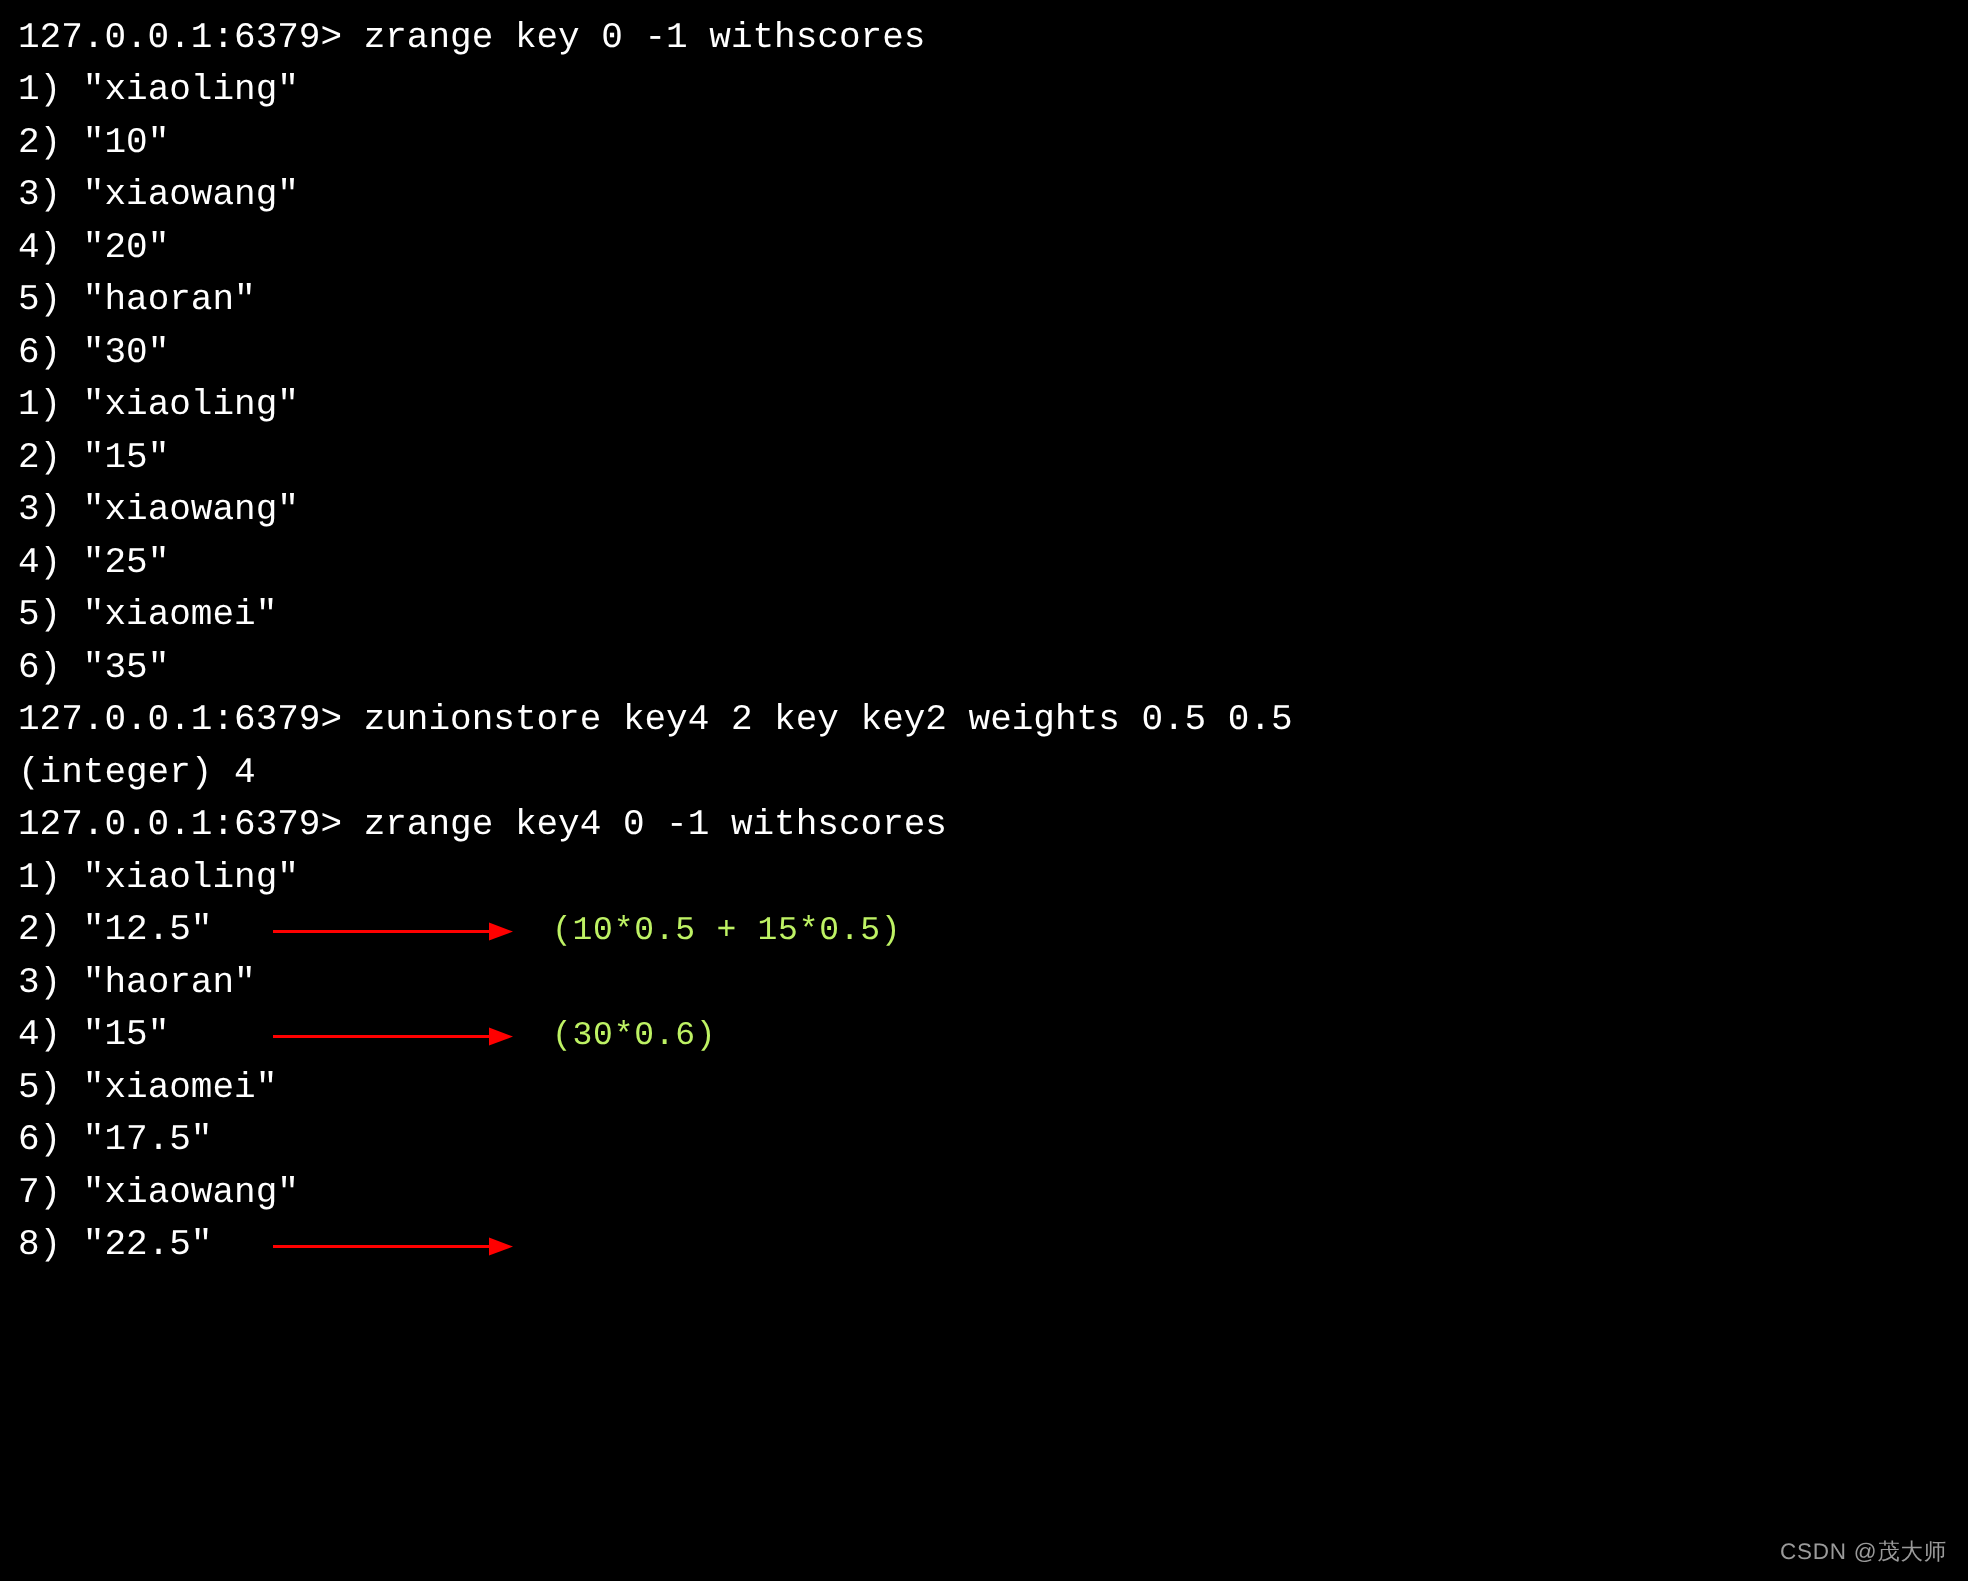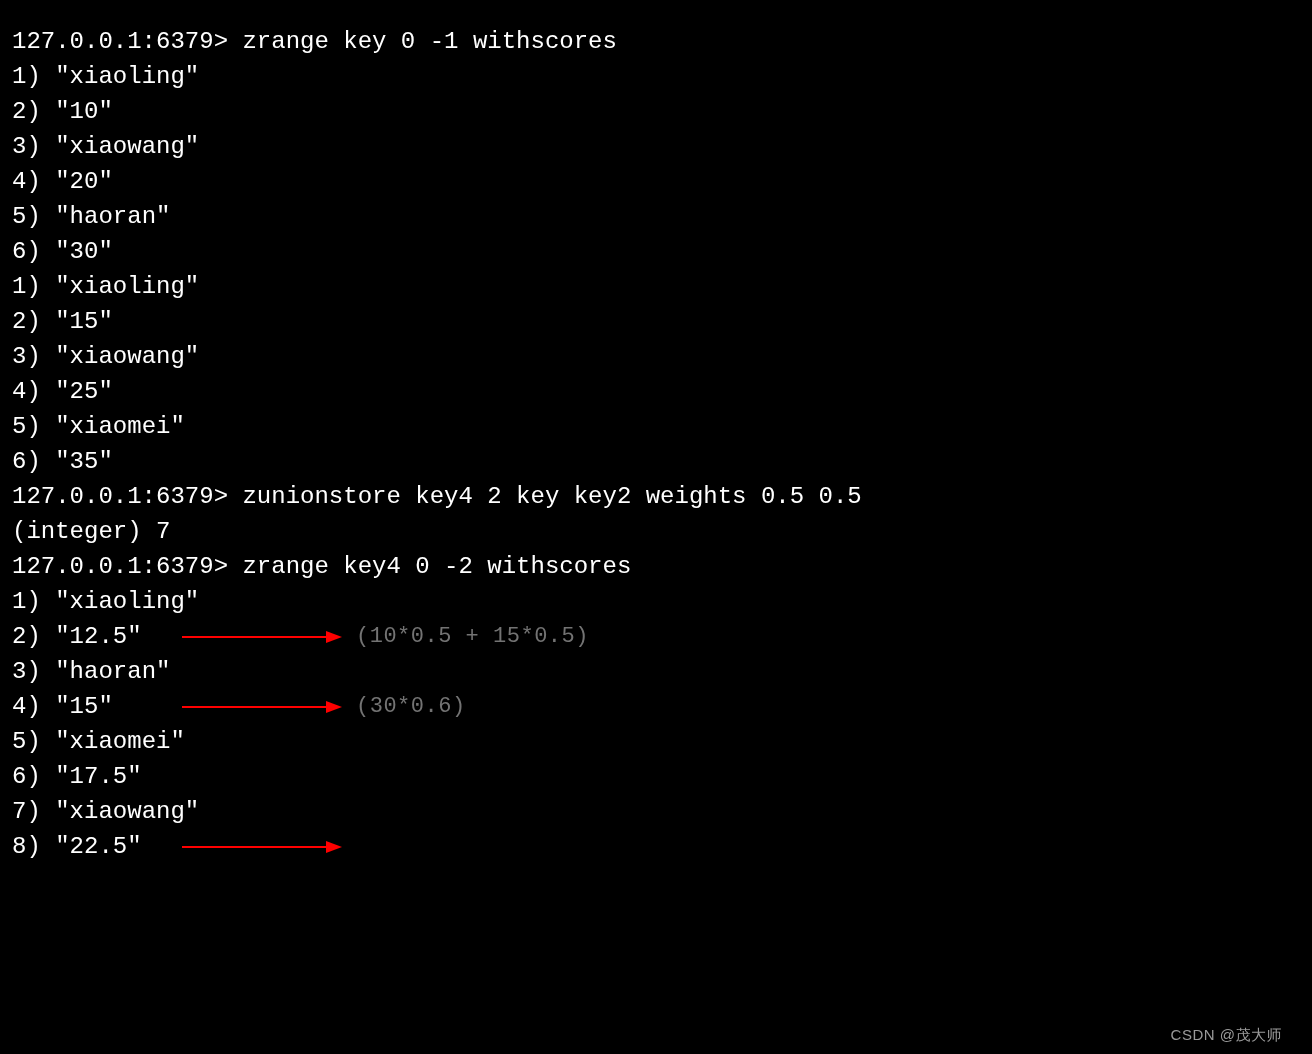--- a/index.html
+++ b/index.html
@@ -9,21 +9,21 @@
     color: #fff;
     font-family: "Menlo", "Consolas", "Liberation Mono", monospace;
     font-size: 24px;
     line-height: 1.45;
     width: 1312px;
     height: 1054px;
     overflow: hidden;
     position: relative;
   }
   .terminal {
-    padding: 24px 12px 0 12px;
+    padding: 8px 12px 0 12px;
     white-space: nowrap;
   }
   .line {
     height: 35px;
     line-height: 35px;
   }
   .annot-row {
     position: relative;
   }
   .arrow-wrap {
@@ -36,29 +36,29 @@
     pointer-events: none;
   }
   .arrow-svg {
     width: 160px;
     height: 20px;
     display: block;
   }
   .arrow-svg line { stroke: #ff0000; stroke-width: 2; }
   .arrow-svg polygon { fill: #ff0000; }
   .annot-text {
-    color: #737373;
-    margin-left: 14px;
+    color: #bef264;
+    margin-left: 26px;
     font-size: 22px;
     letter-spacing: 0.5px;
     text-align: right;
   }
   .watermark {
     position: absolute;
-    right: 30px;
+    right: 14px;
     bottom: 8px;
     font-size: 15px;
     color: #9a9a9a;
     font-family: sans-serif;
     letter-spacing: 0.5px;
   }
 </style>
 </head>
 <body>
 
@@ -77,24 +77,24 @@
   <div class="line"><span>1)</span> <span>"xiaoling"</span></div>
   <div class="line"><span>2)</span> <span>"15"</span></div>
   <div class="line"><span>3)</span> <span>"xiaowang"</span></div>
   <div class="line"><span>4)</span> <span>"25"</span></div>
   <div class="line"><span>5)</span> <span>"xiaomei"</span></div>
   <div class="line"><span>6)</span> <span>"35"</span></div>
 
   <div class="line">
     <span>127.0.0.1:6379&gt; </span><span>zunionstore key4 2 key key2 weights 0.5 0.5</span>
   </div>
-  <div class="line"><span>(integer) 7</span></div>
+  <div class="line"><span>(integer) 4</span></div>
 
   <div class="line">
-    <span>127.0.0.1:6379&gt; </span><span>zrange key4 0 -2 withscores</span>
+    <span>127.0.0.1:6379&gt; </span><span>zrange key4 0 -1 withscores</span>
   </div>
 
   <div class="line annot-row">
     <span>1)</span> <span>"xiaoling"</span>
   </div>
   <div class="line annot-row">
     <span>2)</span> <span>"12.5"</span>
     <span class="arrow-wrap">
       <svg class="arrow-svg" viewBox="0 0 160 20">
           <line x1="0" y1="10" x2="148" y2="10"></line>

